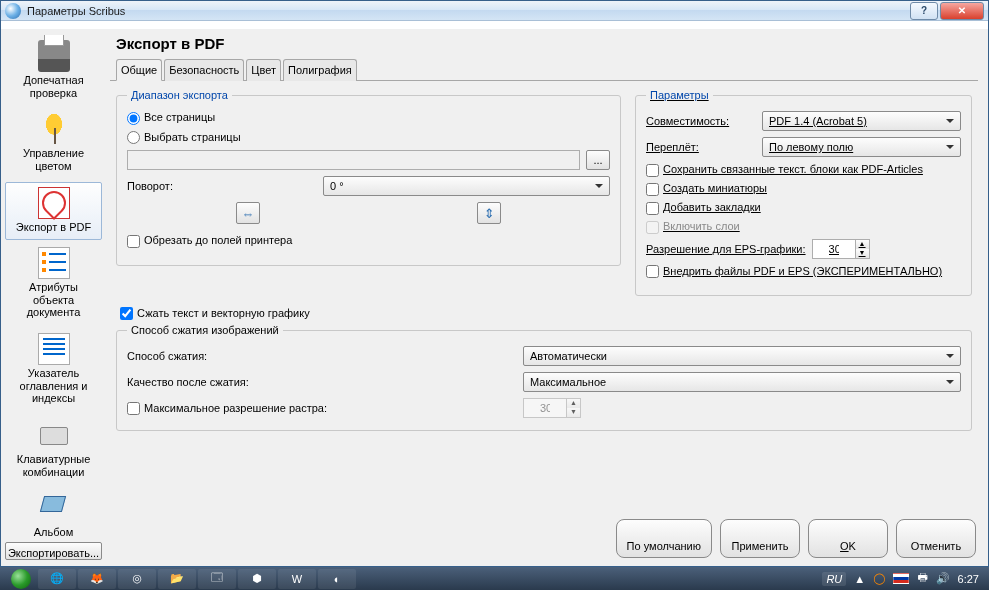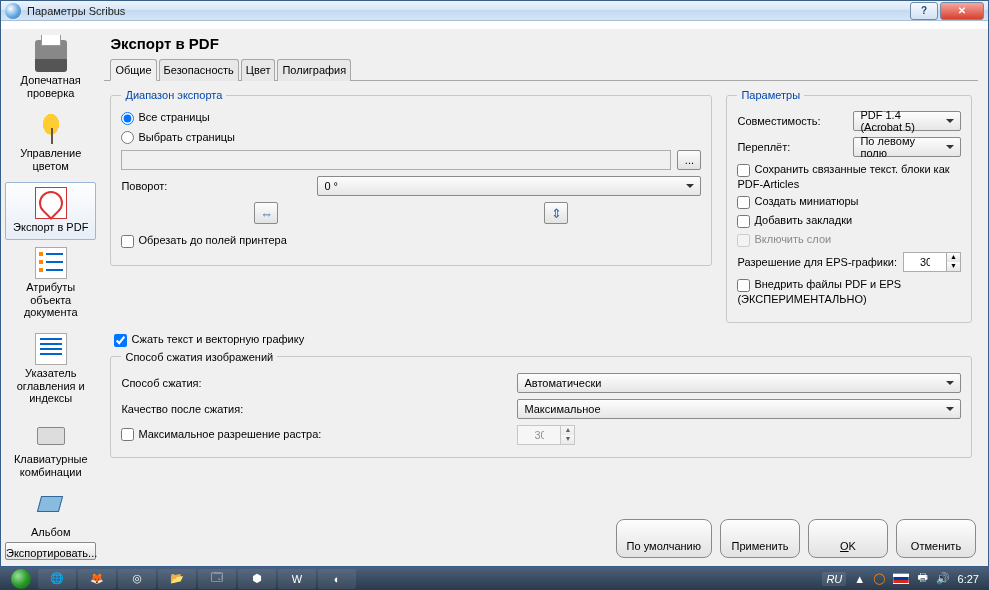--- a/index.html
+++ b/index.html
@@ -26,22 +26,22 @@
 .side-export-btn { height: 18px; border: 1px solid #8a8a8a; background: linear-gradient(to bottom,#fdfdfd,#e2e2e2); border-radius: 2px; text-align: center; line-height: 20px; margin-top: 4px; }
 
 .main { flex: 1; padding: 6px 10px 6px 4px; display: flex; flex-direction: column; }
 .main h1 { font-size: 15px; font-weight: bold; margin-bottom: 6px; padding-left: 6px; }
 .tabrow { display: flex; border-bottom: 1px solid #a7a7a7; padding-left: 6px; }
 .tab { padding: 4px 4px; border: 1px solid #a7a7a7; border-bottom: none; background: #e8e8e8; margin-right: 2px; border-radius: 3px 3px 0 0; position: relative; top: 1px; }
 .tab.active { background: #f0f0f0; border-bottom: 1px solid #f0f0f0; }
 
 .tabbody { flex: 1; padding: 8px 6px 0; overflow: hidden; }
 .two-col { display: flex; gap: 14px; }
-.col-l { width: 602px; }
-.col-r { flex: 1; }
+.col-l { width: 505px; }
+.col-r { flex: 1; text-decoration: underline; }
 
 fieldset.group { border: 1px solid #c8c8c8; border-radius: 3px; padding: 10px 10px 12px; position: relative; margin-bottom: 6px; }
 fieldset.group > legend { padding: 0 4px; color: #0046aa; }
 fieldset.group.plain > legend { color: #000; }
 
 .row { display: flex; align-items: center; margin-bottom: 6px; gap: 6px; }
 .row:last-child { margin-bottom: 0; }
 .row label { white-space: nowrap; }
 .lbl-w { width: 190px; }
 .lbl-wr { width: 110px; }

